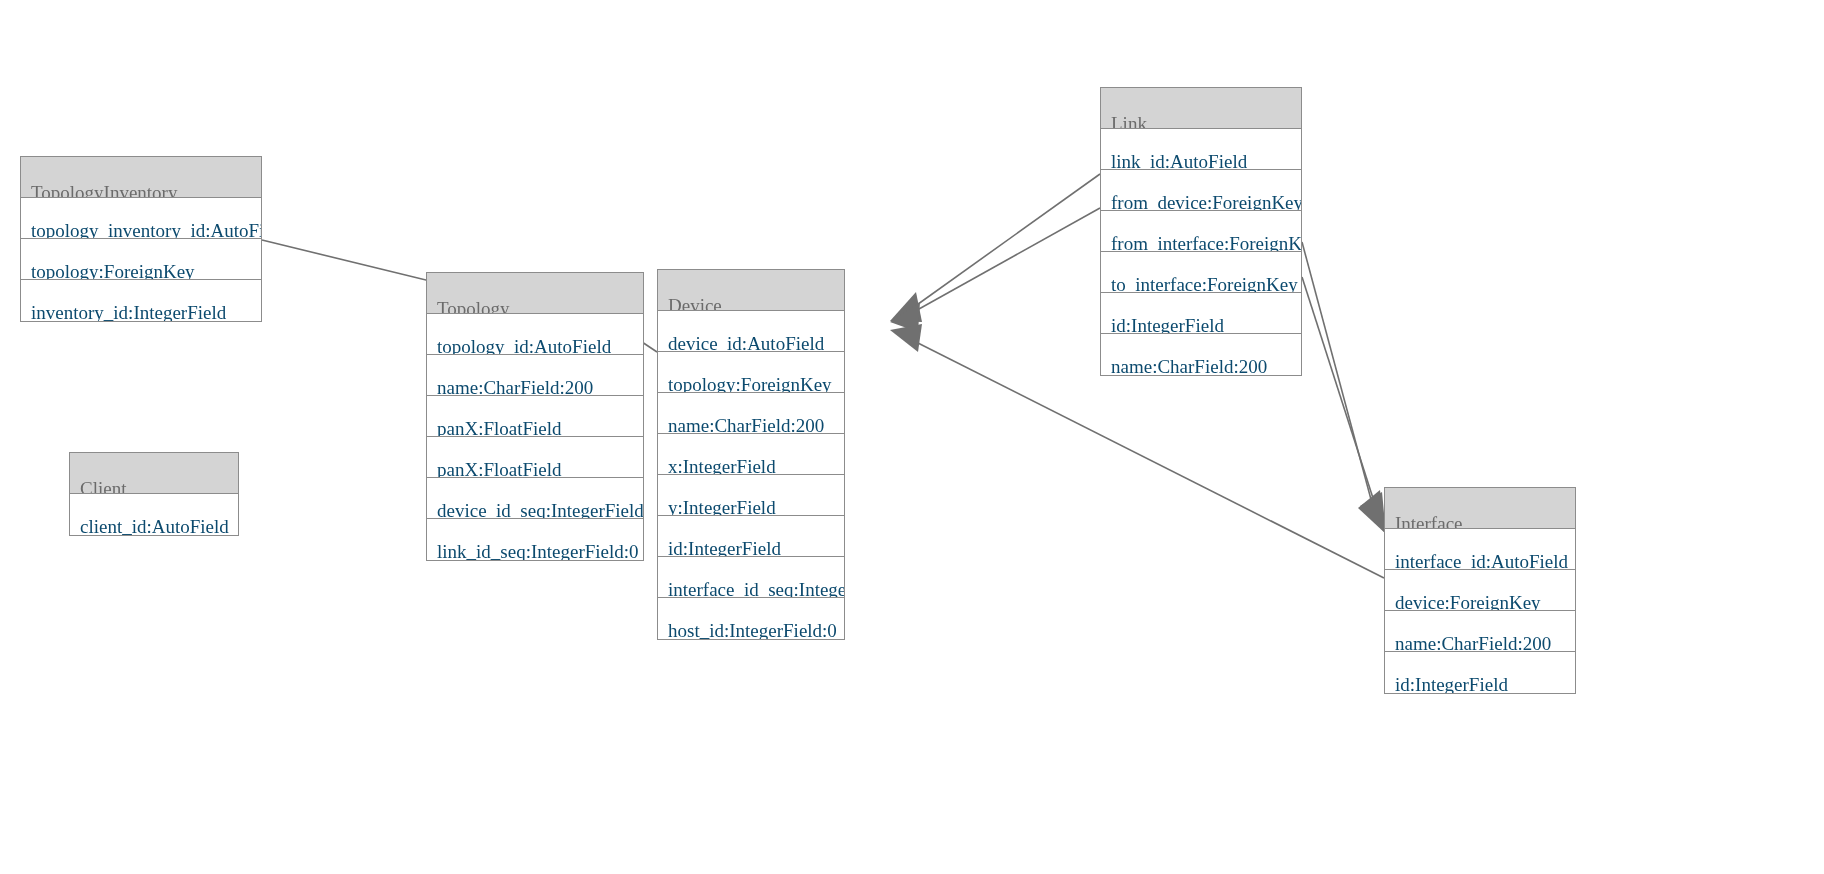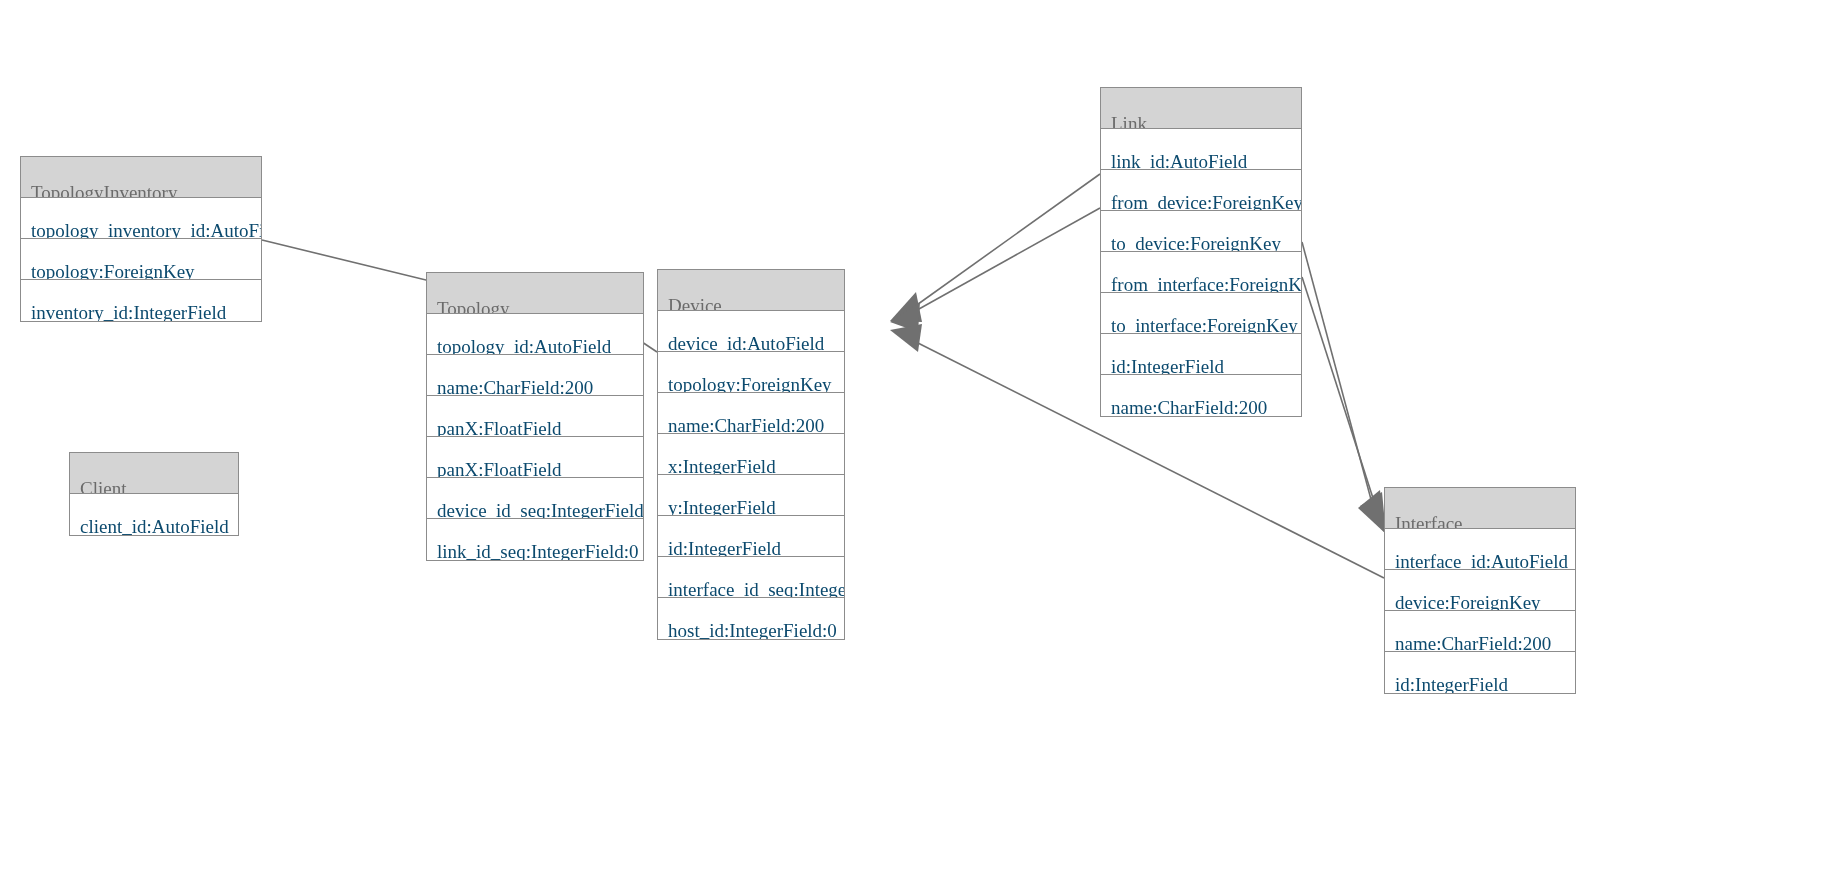--- a/index.html
+++ b/index.html
@@ -135,21 +135,20 @@
     <div class="entity-field">y:IntegerField</div>
     <div class="entity-field">id:IntegerField</div>
     <div class="entity-field">interface_id_seq:IntegerField:0</div>
     <div class="entity-field last">host_id:IntegerField:0</div>
   </div>
 
   <div class="entity" style="left:1100px; top:87px; width:202px;">
     <div class="entity-header">Link</div>
     <div class="entity-field">link_id:AutoField</div>
     <div class="entity-field">from_device:ForeignKey</div>
-    <div class="entity-field">to_device:ForeignKey</div>
     <div class="entity-field">from_interface:ForeignKey</div>
     <div class="entity-field">to_interface:ForeignKey</div>
     <div class="entity-field">id:IntegerField</div>
     <div class="entity-field last">name:CharField:200</div>
   </div>
 
   <div class="entity" style="left:1384px; top:487px; width:192px;">
     <div class="entity-header">Interface</div>
     <div class="entity-field">interface_id:AutoField</div>
     <div class="entity-field">device:ForeignKey</div>

